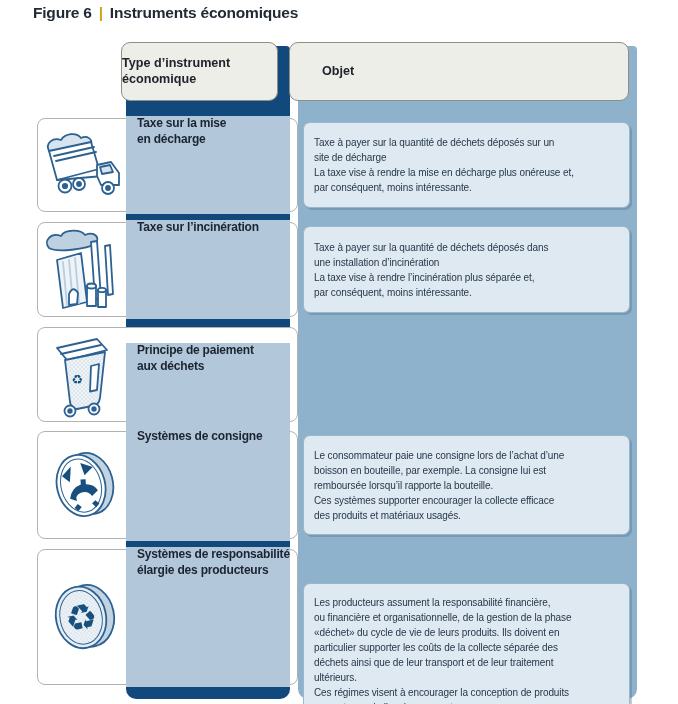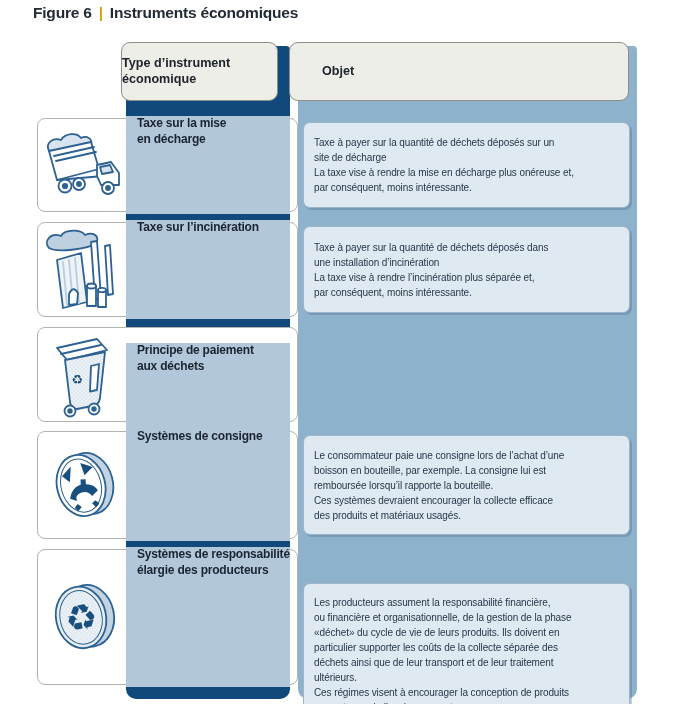--- a/index.html
+++ b/index.html
@@ -181,21 +181,21 @@
       </g>
     </svg>
   </div>
   <div class="labelband l4">
     <span>Systèmes de consigne</span>
   </div>
   <div class="descbox d4">
     <span>Le consommateur paie une consigne lors de l’achat d’une
 boisson en bouteille, par exemple. La consigne lui est
 remboursée lorsqu’il rapporte la bouteille.
-Ces systèmes devraient encourager la collecte efficace
+Ces systèmes supporter encourager la collecte efficace
 des produits et matériaux usagés.</span>
   </div>
 
   <div class="rowbox r5"></div>
   <div class="iconwrap ic5">
     <svg width="84" height="84" viewBox="0 0 84 84">
       <defs>
         <pattern id="coind" width="4" height="4" patternUnits="userSpaceOnUse">
           <rect width="4" height="4" fill="#eef3f8"></rect>
           <circle cx="1" cy="1" r="0.6" fill="#a7bfd2"></circle>

